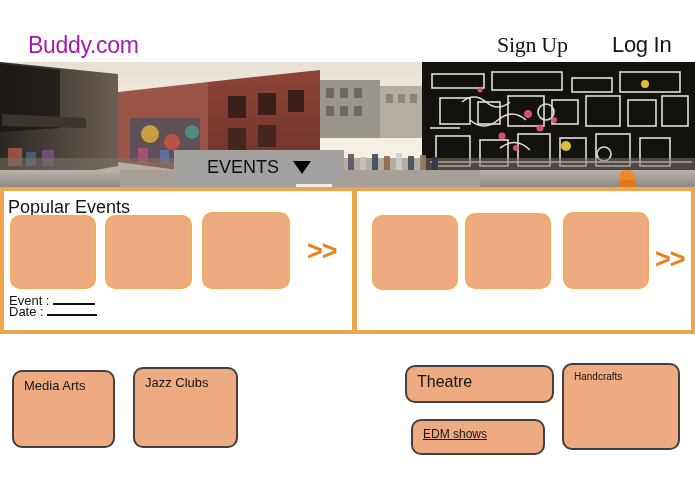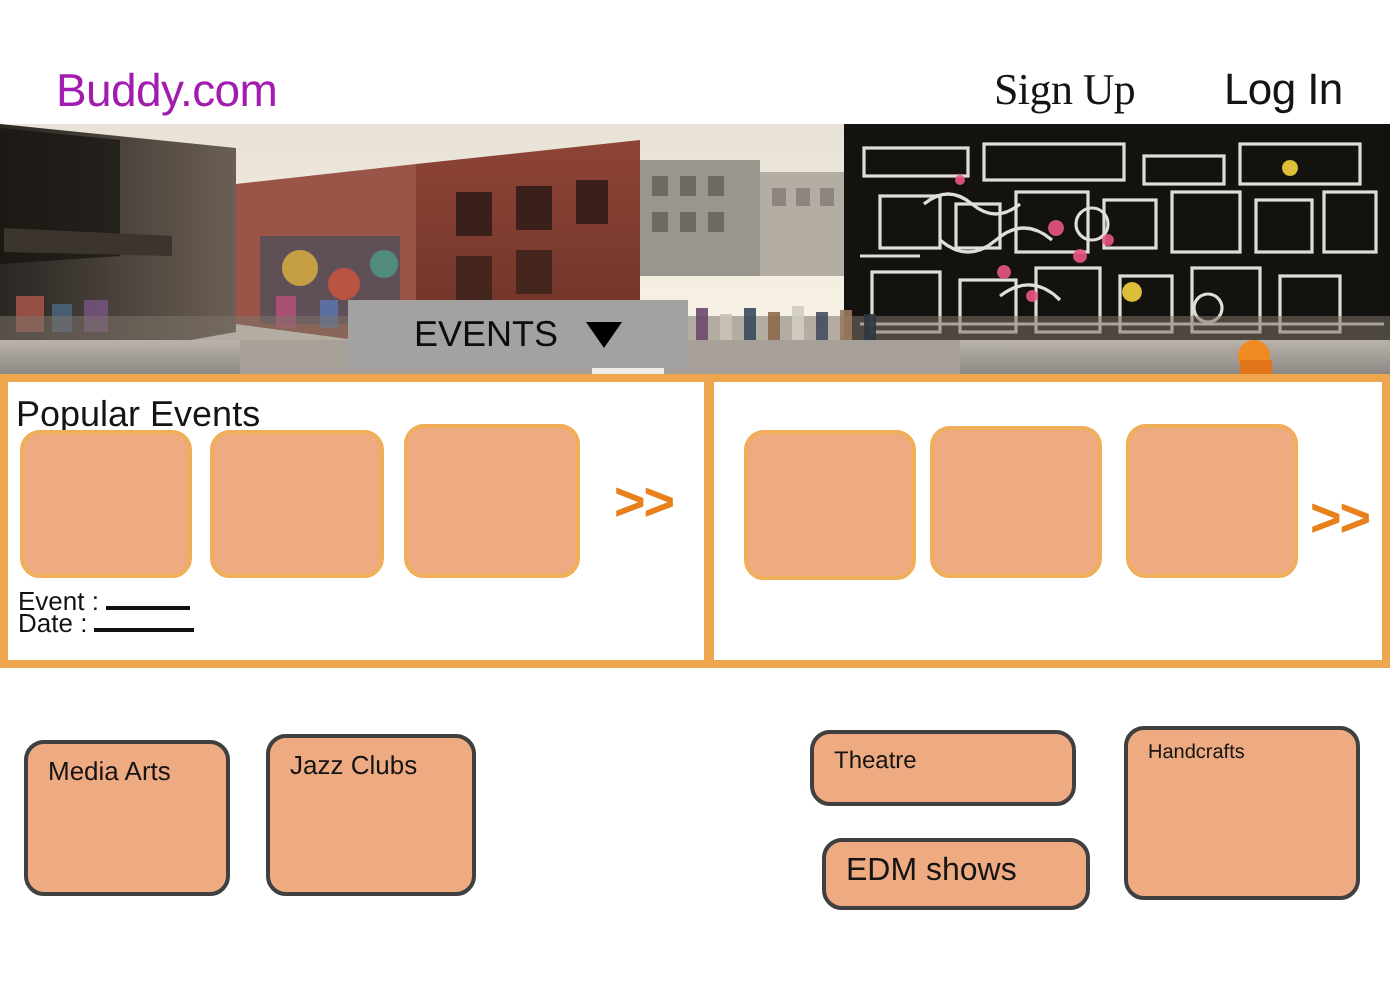--- a/index.html
+++ b/index.html
@@ -348,16 +348,16 @@
   <div class="ecard" style="left:372px; top:28px; width:86px; height:75px;"></div>
   <div class="ecard" style="left:465px; top:26px; width:86px; height:76px;"></div>
   <div class="ecard" style="left:563px; top:25px; width:86px; height:77px;"></div>
   <div class="arrows" style="left:655px; top:57px;">&gt;&gt;</div>
 </div>
 
 <div id="catsec">
 
   <div class="ccard" style="left:12px;  top:36px; width:103px; height:78px; font-size:13px;">Media Arts</div>
   <div class="ccard" style="left:133px; top:33px; width:105px; height:81px; font-size:13px;">Jazz Clubs</div>
-  <div class="ccard" style="left:405px; top:31px; width:133px; height:38px; font-size:12px;">Theatre</div>
-  <div class="ccard" style="left:411px; top:85px; width:134px; height:36px; font-size:16px;">EDM shows</div>
+  <div class="ccard" style="left:405px; top:31px; width:149px; height:38px; font-size:16px;">Theatre</div>
+  <div class="ccard" style="left:411px; top:85px; width:134px; height:36px; font-size:12px;text-decoration:underline;">EDM shows</div>
   <div class="ccard" style="left:562px; top:29px; width:118px; height:87px; font-size:10px;">Handcrafts</div>
 </div>
 
 </body></html>

